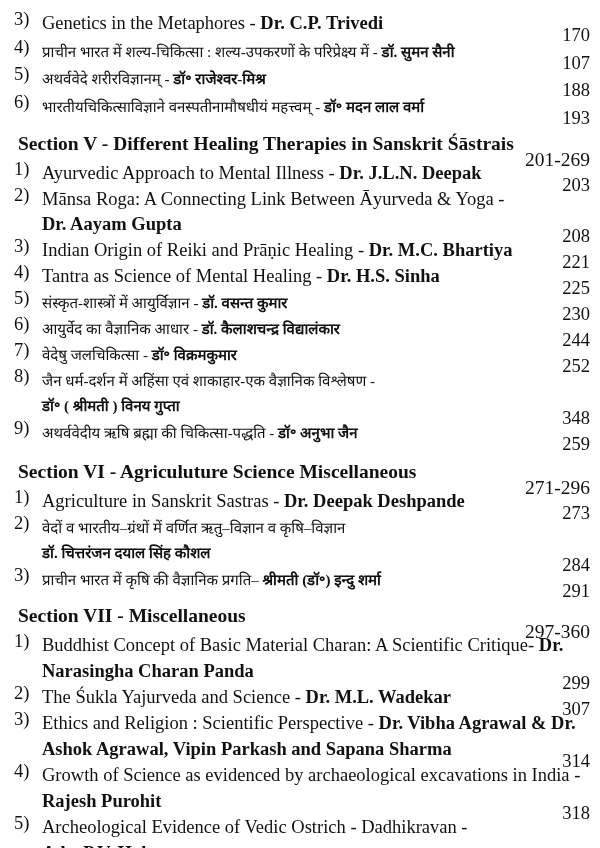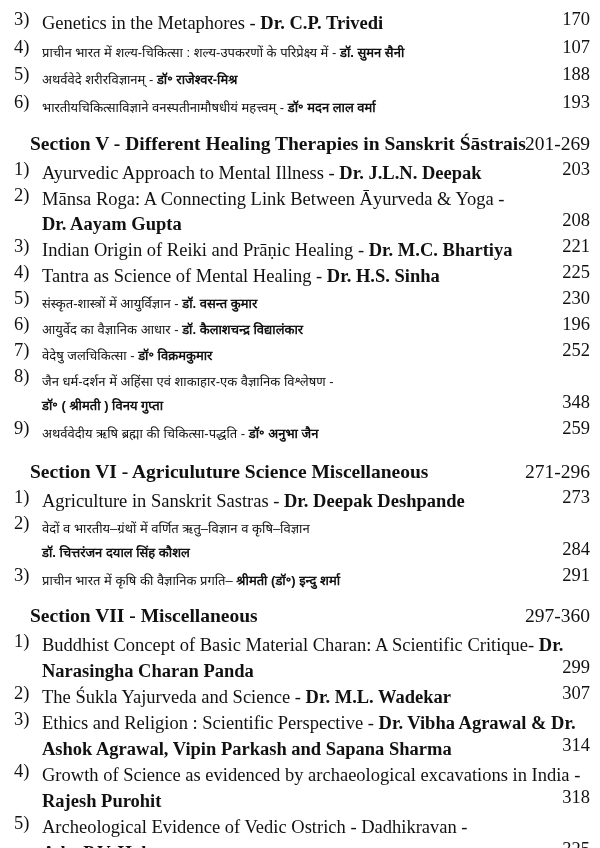--- a/index.html
+++ b/index.html
@@ -37,42 +37,42 @@
   }
   .text {
     position: absolute;
     left: 28px;
     top: 4px;
     text-align: right;
   }
   .page-no {
     position: absolute;
     right: 0;
-    top: 0;
+    top: 16px;
   }
   .bold {
     font-weight: bold;
   }
   .hi {
-    font-family: Liberation Sans, sans-serif;
-    font-size: 13px;
+    font-family: Liberation Serif, serif;
+    font-size: 15px;
   }
   .section {
     position: absolute;
     left: 14px;
     width: 576px;
     font-size: 19.5px;
     line-height: 22px;
     font-weight: bold;
     white-space: nowrap;
   }
   .section .page-no {
     font-weight: normal;
   }
-  .section .title { position: absolute; left: 16px; top: 0; }
+  .section .title { position: absolute; left: 4px; top: 0; }
 </style>
 </head>
 <body>
 
 <div class="page" id="page">
     <div class="row" style="top: 9px;">
       <span class="num">3)</span>
       <span class="text"><span>Genetics in the Metaphores - </span><span class="bold">Dr. C.P. Trivedi</span></span>
       <span class="page-no">170</span>
     </div>
@@ -119,21 +119,21 @@
       <span class="page-no">225</span>
     </div>
     <div class="row" style="top: 288px;">
       <span class="num">5)</span>
       <span class="text"><span class="hi">संस्कृत-शास्त्रों में आयुर्विज्ञान - </span><span class="bold hi">डॉ. वसन्त कुमार</span></span>
       <span class="page-no">230</span>
     </div>
     <div class="row" style="top: 314px;">
       <span class="num">6)</span>
       <span class="text"><span class="hi">आयुर्वेद का वैज्ञानिक आधार - </span><span class="bold hi">डॉ. कैलाशचन्द्र विद्यालंकार</span></span>
-      <span class="page-no">196</span>
+      <span class="page-no">244</span>
     </div>
     <div class="row" style="top: 340px;">
       <span class="num">7)</span>
       <span class="text"><span class="hi">वेदेषु जलचिकित्सा - </span><span class="bold hi">डॉ॰ विक्रमकुमार</span></span>
       <span class="page-no">252</span>
     </div>
     <div class="row" style="top: 366px;">
       <span class="num">8)</span>
       <span class="text"><span class="hi">जैन धर्म-दर्शन में अहिंसा एवं शाकाहार-एक वैज्ञानिक विश्लेषण -</span></span>
     </div>

